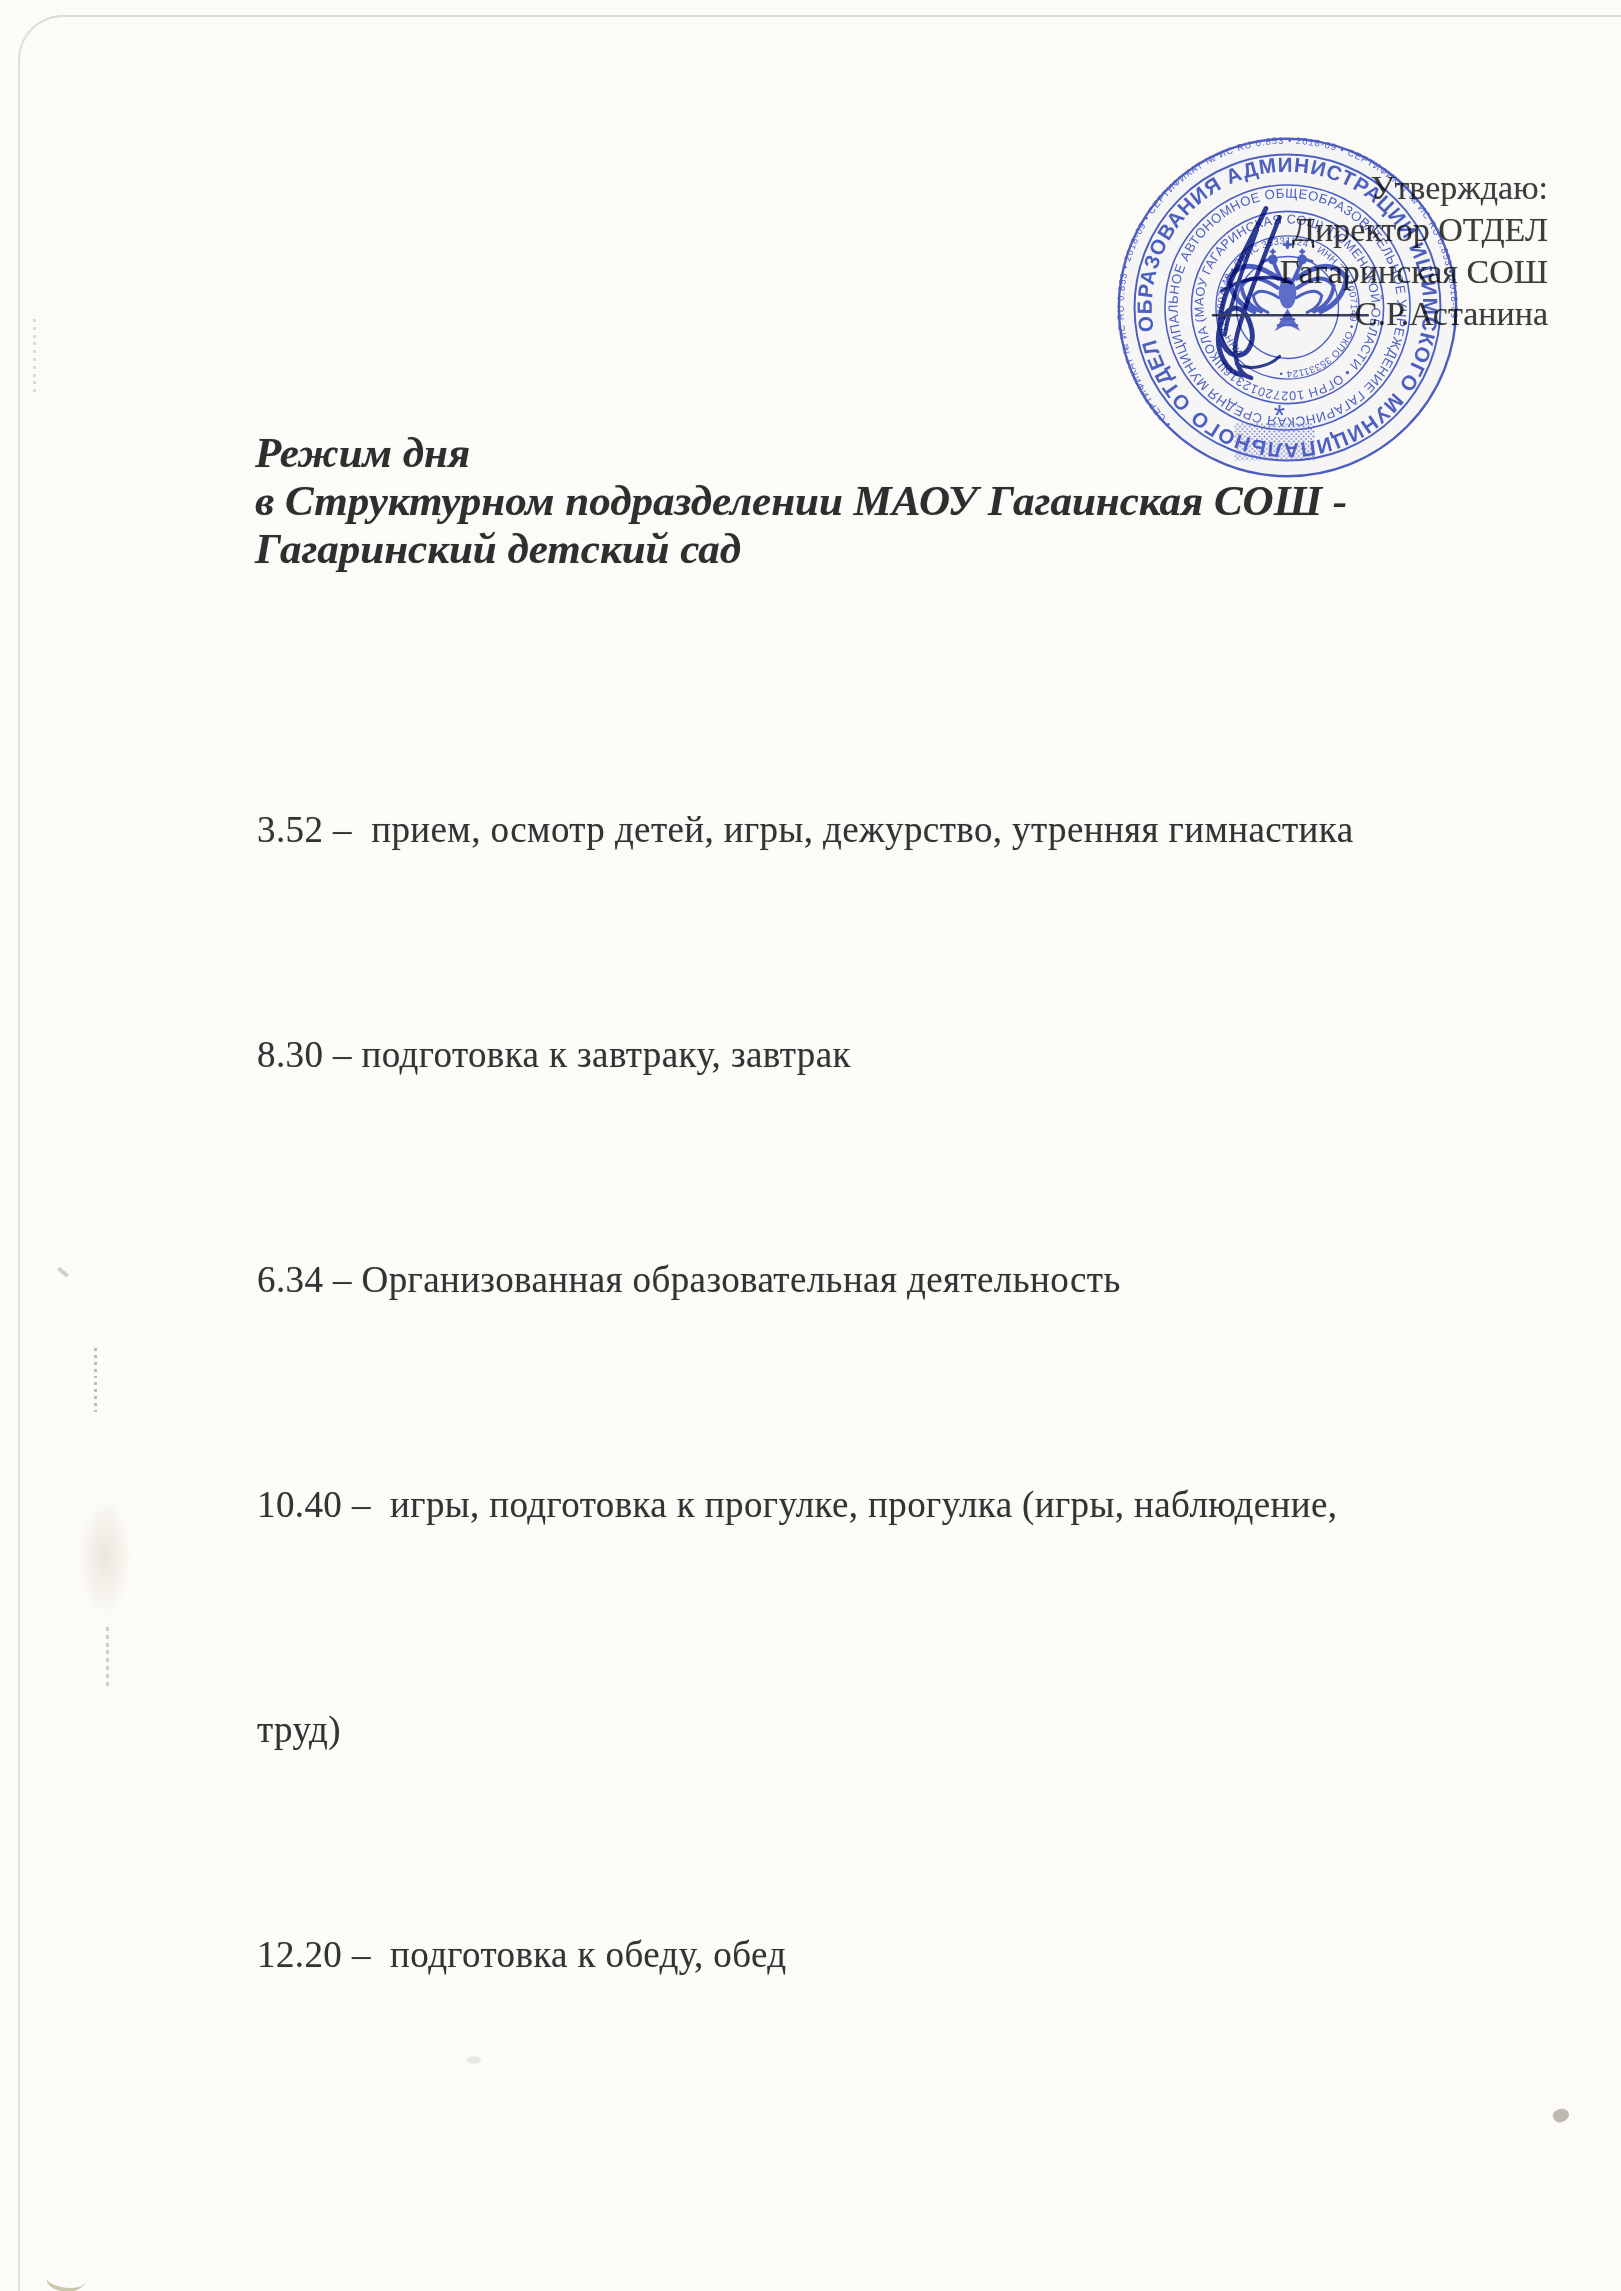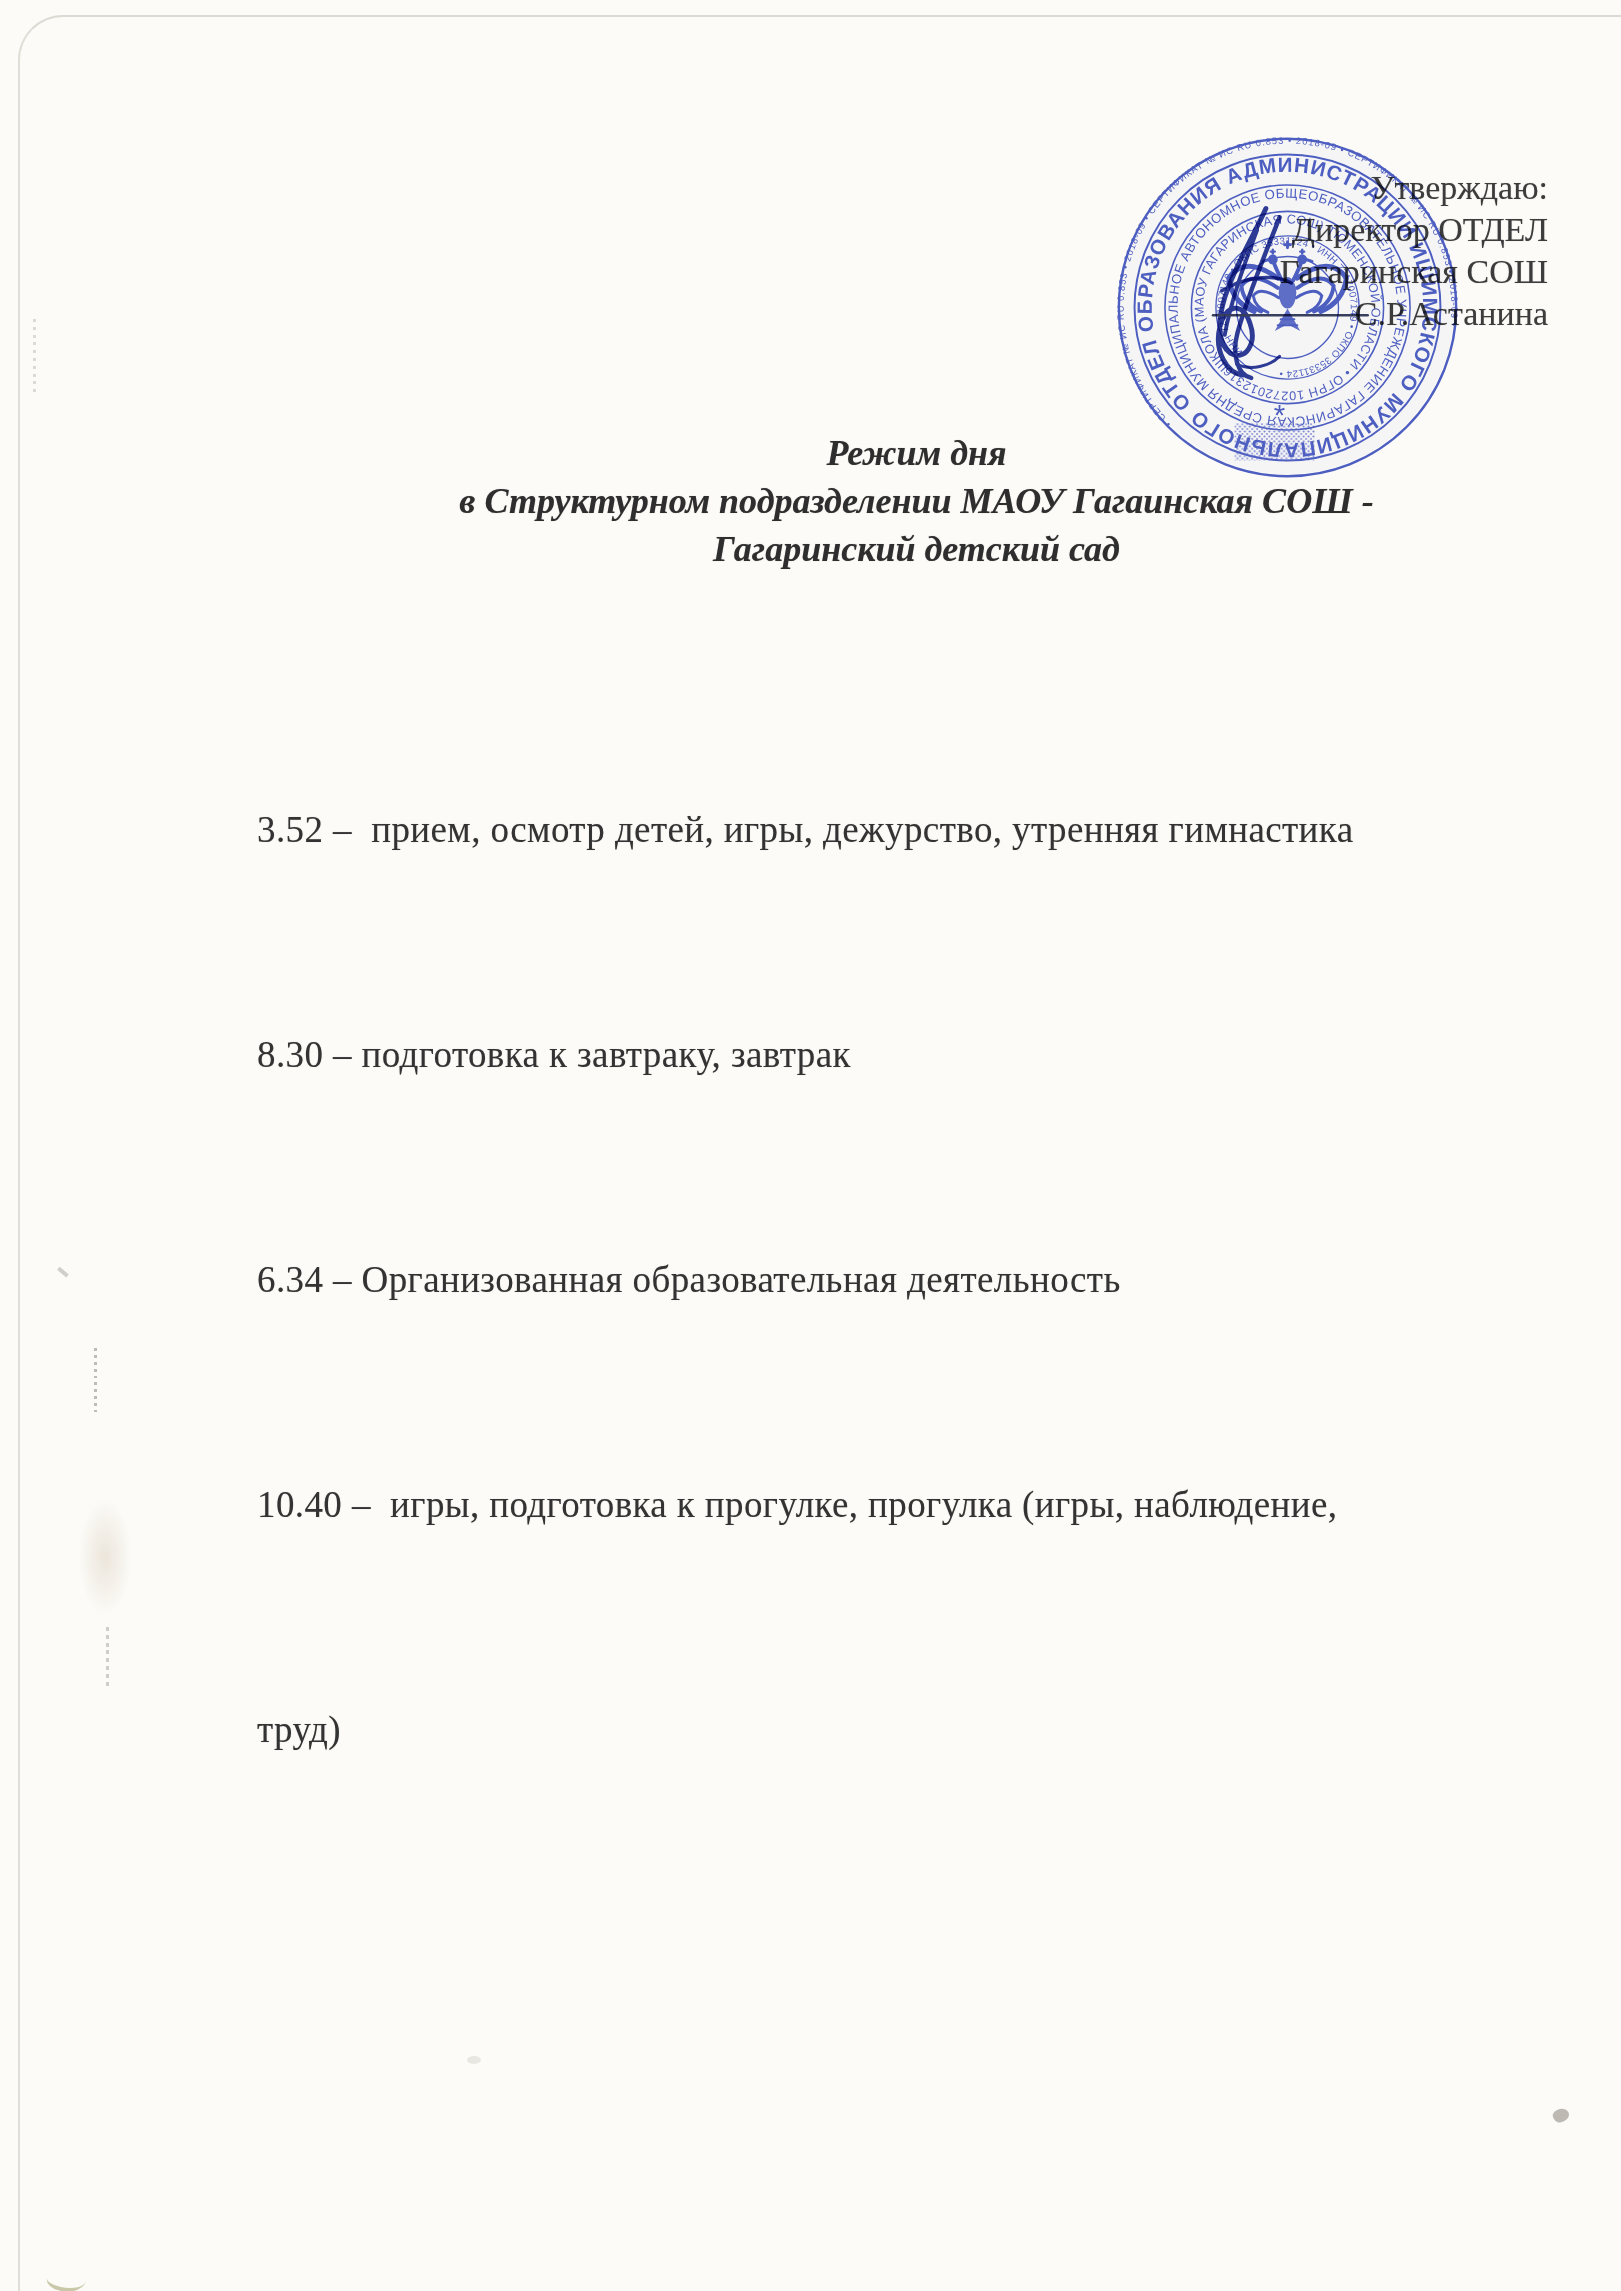--- a/index.html
+++ b/index.html
@@ -25,23 +25,22 @@
     position:absolute;top:167px;left:980px;width:568px;
     text-align:right;
     font-size:34px;line-height:42px;
     color:#3c3c3c;
     text-shadow:0 0 1px rgba(70,70,70,.35);
     z-index:3;
   }
   
   .title{
     position:absolute;top:429px;left:255px;width:1323px;
-    text-align:center;
     font-weight:bold;font-style:italic;
-    font-size:36px;line-height:48px;
+    font-size:43px;line-height:48px;
     color:#2e2e2e;
     text-shadow:0 0 1px rgba(60,60,60,.4);
     z-index:1;
   }
   
   .schedule{
     position:absolute;top:642px;left:257px;width:1318px;
     font-size:37px;line-height:75px;
     letter-spacing:0.4px;
     color:#333;
@@ -177,20 +176,21 @@
     <div>в Структурном подразделении МАОУ Гагаинская СОШ -</div>
     <div>Гагаринский детский сад</div>
   </div>
 
   <div class="schedule">
     <div class="line">3.52 –  прием, осмотр детей, игры, дежурство, утренняя гимнастика</div>
     <div class="line">8.30 – подготовка к завтраку, завтрак</div>
     <div class="line">6.34 – Организованная образовательная деятельность</div>
     <div class="line">10.40 –  игры, подготовка к прогулке, прогулка (игры, наблюдение,</div>
     <div class="line">труд)</div>
+    <div class="line">12.20 –  подготовка к обеду, обед</div>
     
     
     
     
     
     
     
     
     
   </div>

